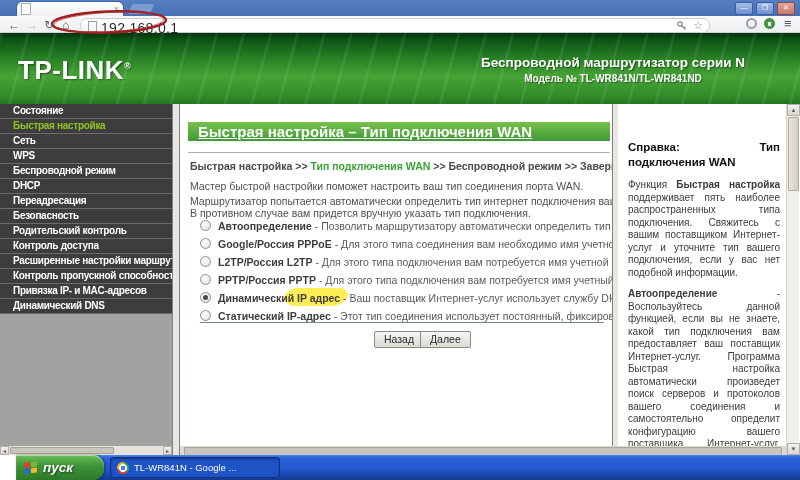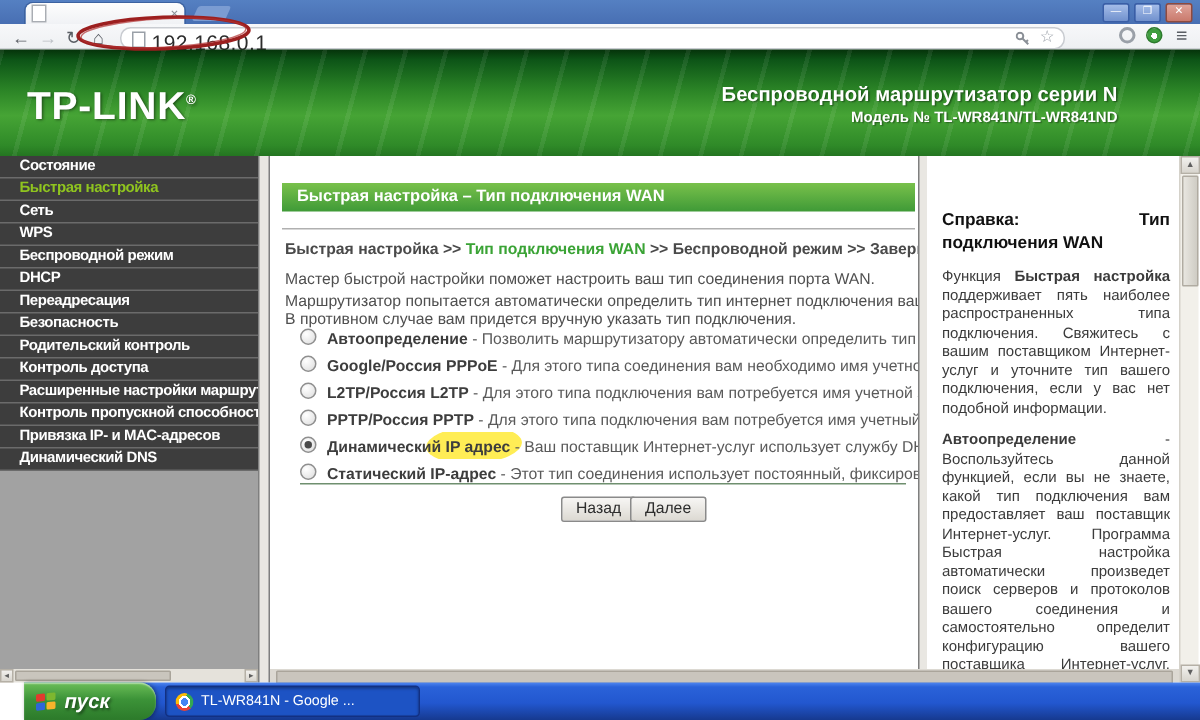--- a/index.html
+++ b/index.html
@@ -43,35 +43,35 @@
     background:radial-gradient(circle at 50% 55%,#fff 0 2px,#3f9e3f 2px);border:1px solid #2c7a2c;box-sizing:border-box;}
   .menuico{position:absolute;left:784px;top:16px;font-size:13px;color:#5a5e64;font-weight:bold;}
   
   .header{position:absolute;left:0;top:33px;width:800px;height:71px;overflow:hidden;
     background:linear-gradient(180deg,#05320a 0%,#0d5517 10%,#2b8426 38%,#46a435 62%,#2f8a28 90%,#247521 100%);}
   .header::before{content:"";position:absolute;inset:0;
     background:repeating-linear-gradient(105deg,rgba(255,255,255,.07) 0 3px,rgba(255,255,255,0) 3px 26px);}
   .logo{position:absolute;left:18px;top:22px;color:#fff;font-size:26px;font-weight:bold;
     letter-spacing:.5px;text-shadow:1px 1px 2px rgba(0,0,0,.45);}
   .logo sup{font-size:9px;}
-  .hdr-right{position:absolute;right:55px;top:22px;text-align:right;color:#fff;}
+  .hdr-right{position:absolute;right:55px;top:22px;text-align:center;color:#fff;}
   .hdr-title{font-size:13.5px;font-weight:bold;text-shadow:1px 1px 1px rgba(0,0,0,.4);}
   .hdr-model{font-size:10px;font-weight:bold;margin-top:3px;text-shadow:1px 1px 1px rgba(0,0,0,.4);}
   
   .sidebar{position:absolute;left:0;top:104px;width:172px;height:342px;background:#a2a2a2;}
   .side-item{height:14px;background:#3d3d3d;border-bottom:1px solid #6b6b6b;
     color:#fff;font-size:10px;font-weight:bold;letter-spacing:-.3px;
     line-height:14px;padding-left:13px;white-space:nowrap;overflow:hidden;}
   .side-item.active{color:var(--accent);}
   .divider{position:absolute;top:104px;width:8px;height:351px;background:#e9e7e2;
     border-left:1px solid #7f7f7f;border-right:1px solid #7f7f7f;box-sizing:border-box;}
   .main{position:absolute;left:180px;top:104px;width:432px;height:342px;background:#fff;overflow:hidden;}
   .mtitle{position:absolute;left:8px;top:18px;right:2px;height:19px;
     background:linear-gradient(180deg,#79c14b,#3f9a37);color:#fff;
-    font-size:11px;font-weight:bold;line-height:19px;padding-left:10px;white-space:nowrap;overflow:hidden;}
+    font-size:15px;font-weight:bold;line-height:19px;padding-left:10px;white-space:nowrap;overflow:hidden;text-decoration:underline;}
   .mline{position:absolute;left:8px;top:48px;right:2px;border-top:1px solid #b0b0b0;}
   .crumbs{position:absolute;left:10px;top:56px;right:0;font-size:10.5px;font-weight:bold;
     color:#4a4a4a;white-space:nowrap;overflow:hidden;}
   .crumbs .act{color:#3aa335;}
   .intro{position:absolute;left:10px;right:0;font-size:10.5px;color:#4f4f4f;white-space:nowrap;overflow:hidden;}
   .opts{position:absolute;left:0;top:112px;right:0;}
   .opt-row{position:relative;height:18px;padding-left:20px;white-space:nowrap;overflow:hidden;}
   .radio{position:relative;z-index:1;display:inline-block;width:9px;height:9px;border-radius:50%;
     border:1px solid #8f8f8f;background:radial-gradient(circle at 35% 30%,#fff,#dcdcdc);
     vertical-align:-1px;margin-right:7px;}

